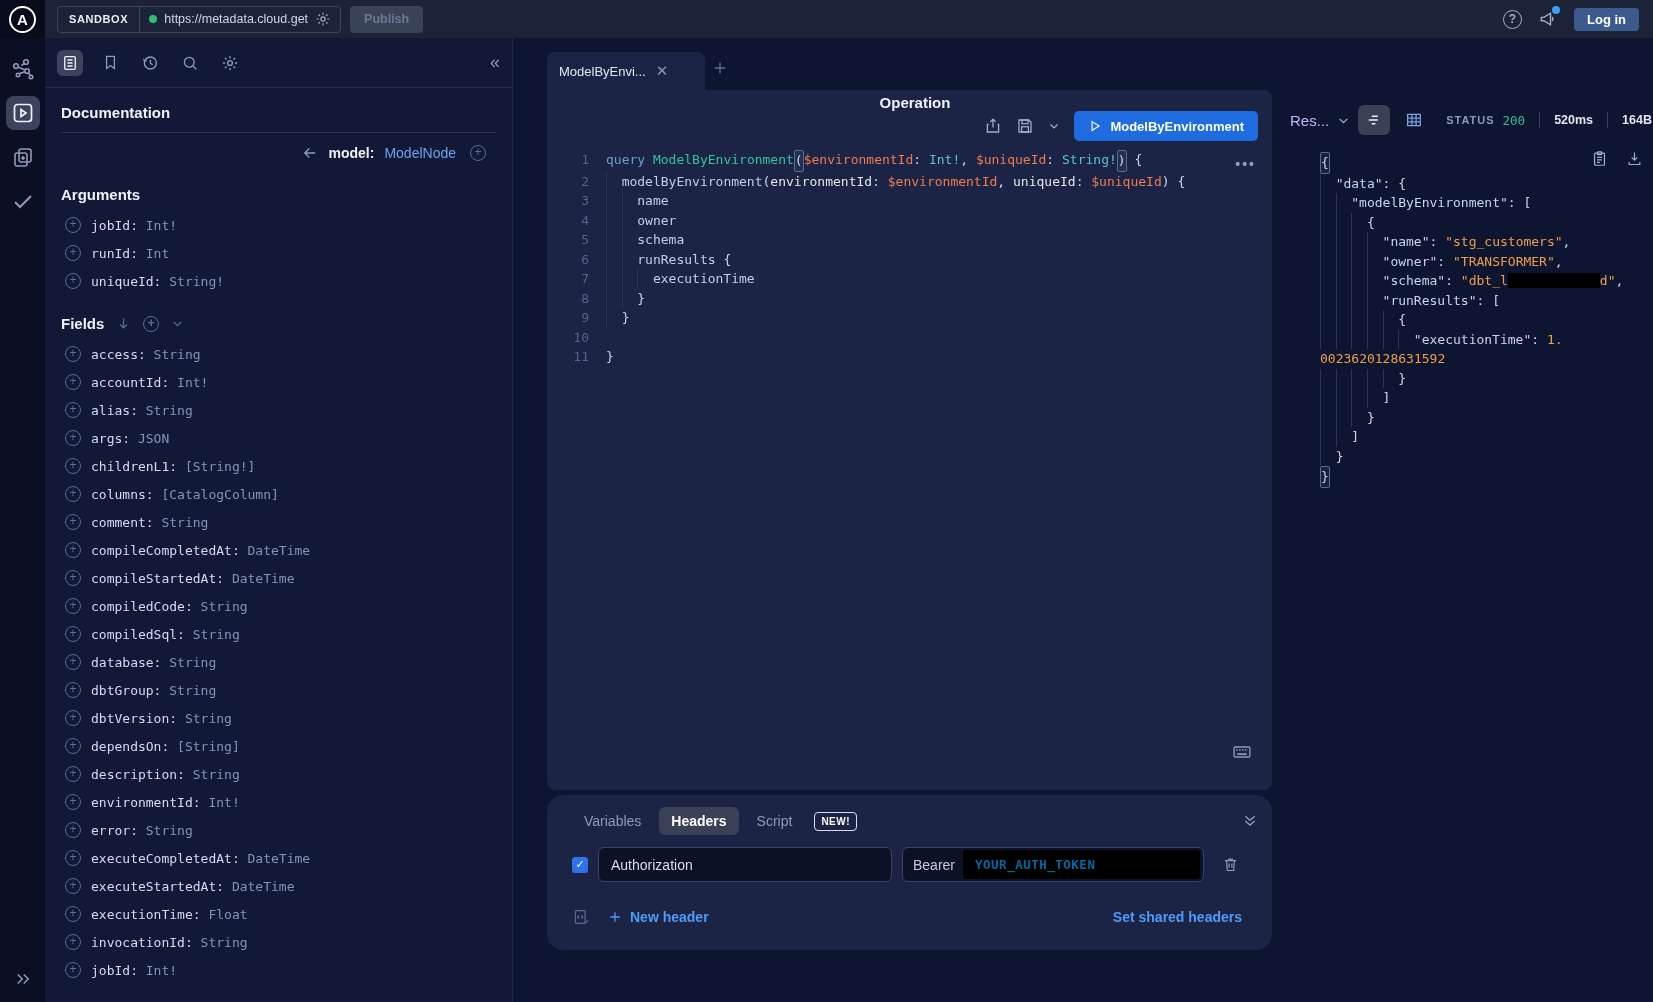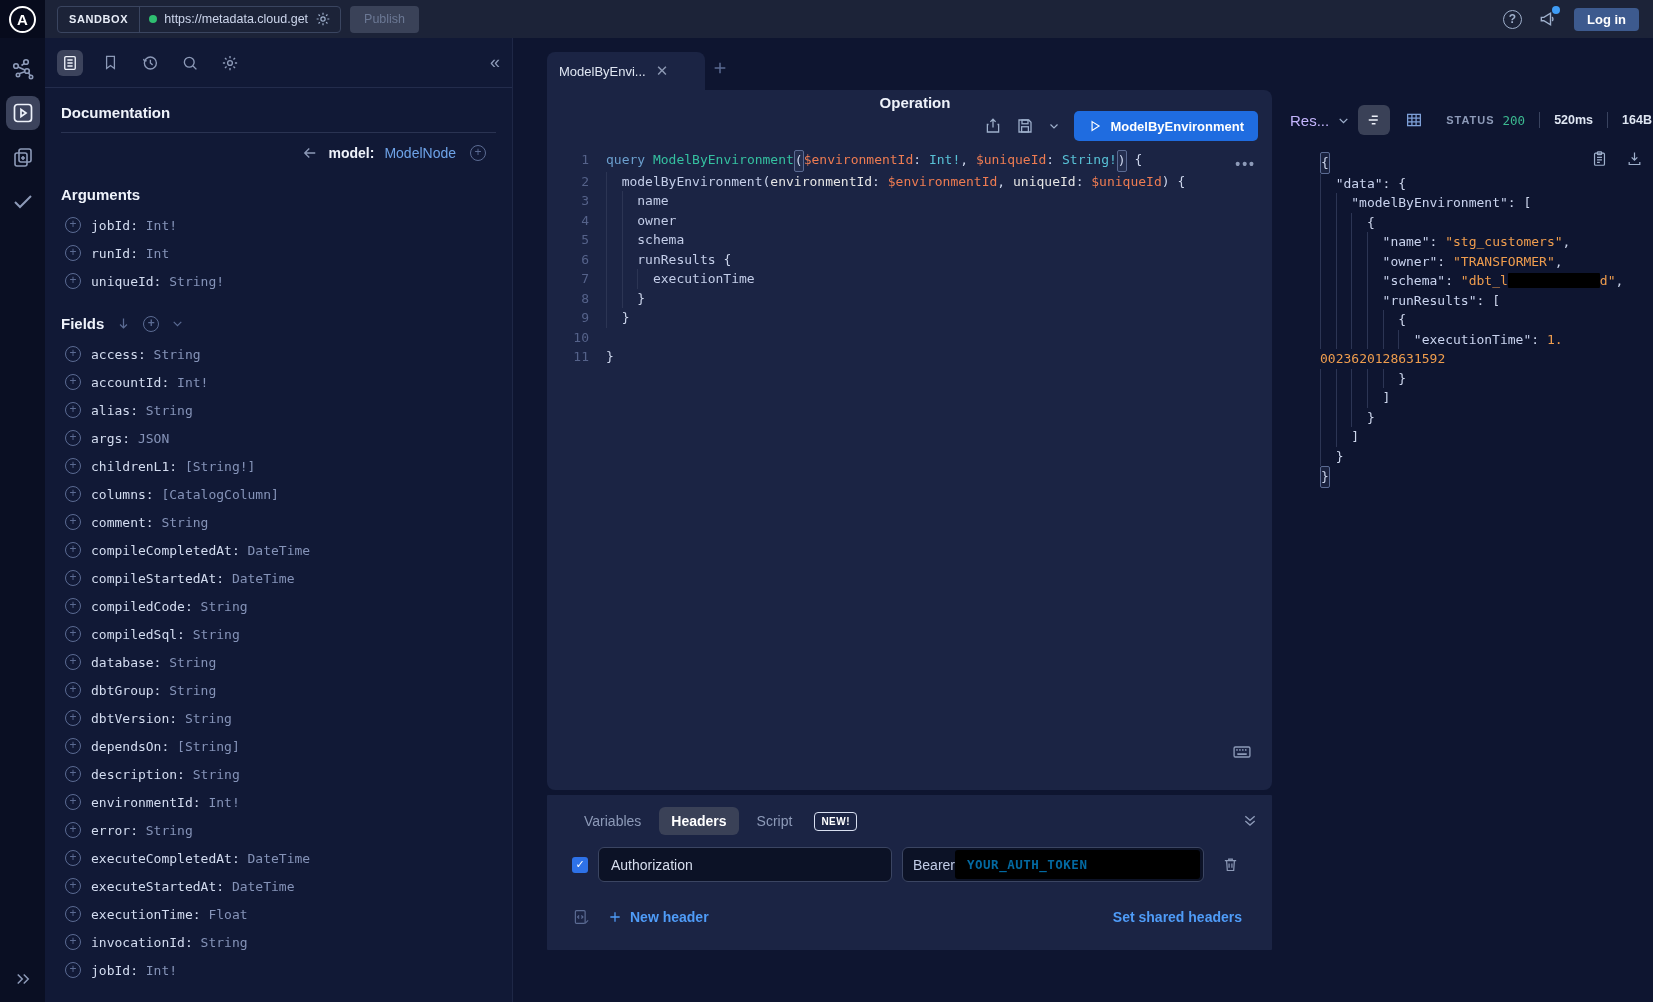--- a/index.html
+++ b/index.html
@@ -8,21 +8,21 @@
   svg { display:block; }
 
   
   .topbar { position:absolute; left:0; top:0; width:1653px; height:38px; background:#1c2338; display:flex; align-items:center; }
   .logo-cell { width:45px; height:38px; background:#070b1c; display:flex; align-items:center; justify-content:center; flex:0 0 45px; }
   .apollo-logo { width:27px; height:27px; border:2px solid #fff; border-radius:50%; color:#fff; font-weight:bold; font-size:15px; display:flex; align-items:center; justify-content:center; }
   .endpoint-group { display:flex; align-items:stretch; height:27px; margin-left:12px; border:1px solid #3a4560; border-radius:4px; overflow:hidden; }
   .sandbox-chip { display:flex; align-items:center; padding:0 11px; font-size:11px; font-weight:bold; letter-spacing:.6px; color:#e8edf7; border-right:1px solid #3a4560; }
   .url-box { display:flex; align-items:center; gap:7px; padding:0 9px; font-size:12.5px; color:#cdd6ec; }
   .status-dot { width:8px; height:8px; border-radius:50%; background:#2fbf71; }
-  .publish-btn { margin-left:9px; height:27px; padding:0 14px; background:#3a4258; color:#6b7894; font-size:12.5px; font-weight:normal; border:none; border-radius:4px;text-align:right; }
+  .publish-btn { margin-left:9px; height:27px; padding:0 14px; background:#3a4258; color:#6b7894; font-size:12.5px; font-weight:bold; border:none; border-radius:4px;text-align:right; }
   .topbar-right { margin-left:auto; display:flex; align-items:center; gap:16px; padding-right:14px; }
   .icon-btn { color:#9fb0cc; background:none; border:none; display:flex; align-items:center; justify-content:center; position:relative; }
   .help-circle { width:19px; height:19px; border:1.5px solid #9fb0cc; border-radius:50%; font-size:12px; font-weight:bold; color:#9fb0cc; display:flex; align-items:center; justify-content:center; }
   .notif-dot { position:absolute; right:-2px; top:-3px; width:8px; height:8px; border-radius:50%; background:#3f9cf5; }
   .login-btn { height:23px; padding:0 13px; background:#3d5a8e; color:#fff; font-size:13px; font-weight:bold; border:none; border-radius:4px; }
 
   
   .rail { position:absolute; left:0; top:38px; width:45px; height:964px; background:#0a0f23; display:flex; flex-direction:column; align-items:center; padding-top:14px; gap:10px; }
   .rail-item { width:34px; height:34px; display:flex; align-items:center; justify-content:center; color:#8d9ab8; border-radius:8px; }
   .rail-item.active { background:#3c435c; color:#eef2fa; }
@@ -66,30 +66,30 @@
   .tk-vr { color:#ee7c52; }
   .tk-ty { color:#58c1d6; }
   .tk-pl { color:#cdd6ec; }
   .tk-fld { color:#c3cde8; }
   .tk-arg { color:#e5e5e5; }
   .tk-bm { color:#cdd6ec; border:1px solid #5b6b93; border-radius:2px; background:rgba(91,107,147,.15); }
   .op-more { position:absolute; right:16px; top:66px; color:#8d9ab8; letter-spacing:2px; font-size:14px; font-weight:bold; }
   .kbd-icon { position:absolute; right:20px; bottom:28px; color:#8d9ab8; }
 
   
-  .bottom-card { position:absolute; left:547px; top:795px; width:725px; height:155px; background:#1b2444; border-radius:1px; }
+  .bottom-card { position:absolute; left:547px; top:795px; width:725px; height:155px; background:#1b2444; border-radius:16px; }
   .bp-tabs { display:flex; align-items:center; gap:6px; padding:12px 14px 0 25px; }
   .bp-tab { padding:6px 12px; font-size:14px; color:#8d9ab8; border-radius:6px; }
   .bp-tab.active { background:#3a4157; color:#fff; font-weight:bold; }
   .new-badge { margin-left:4px; border:1.5px solid #d8dff0; border-radius:4px; color:#fff; font-size:10px; font-weight:bold; letter-spacing:.5px; padding:3px 6px; }
   .bp-collapse { margin-left:auto; color:#8d9ab8; }
   .hdr-row { display:flex; align-items:center; margin:12px 14px 0 25px; gap:10px; }
   .checkbox { width:16px; height:16px; background:#2e72e8; border-radius:3px; color:#fff; font-size:11px; display:flex; align-items:center; justify-content:center; flex:0 0 16px; }
   .key-input { width:294px; height:35px; background:#0c1226; border:1px solid #3b4562; border-radius:6px; color:#d7deee; font-size:14px; padding:0 12px; display:flex; align-items:center; }
-  .val-field { width:302px; height:35px; background:#0c1226; border:1px solid #3b4562; border-radius:6px; display:flex; align-items:center; padding:0 3px 0 10px; }
+  .val-field { width:302px; height:35px; background:#0c1226; border:1px solid #3b4562; border-radius:6px; display:flex; align-items:center; padding:0 3px 0 10px; gap:8px; }
   .val-prefix { color:#c2cce6; font-size:14px; }
   .token-box { flex:1; height:29px; background:#000; border-radius:3px; color:#0369a1; font-family:"DejaVu Sans Mono", monospace; font-size:12.5px; font-weight:bold; display:flex; align-items:center; padding:0 12px; letter-spacing:.5px; }
   .trash-btn { color:#8d9ab8; background:none; border:none; margin-left:8px; }
   .bp-footer { display:flex; align-items:center; margin:26px 30px 0 25px; gap:18px; }
   .link-blue { color:#4f9cf8; font-size:14px; font-weight:bold; display:flex; align-items:center; gap:8px; background:none; border:none; }
   .shared-link { margin-left:auto; }
   .script-icon { color:#5b6b93; }
 
   
   .resp { position:absolute; left:1290px; top:100px; width:363px; height:900px; }

